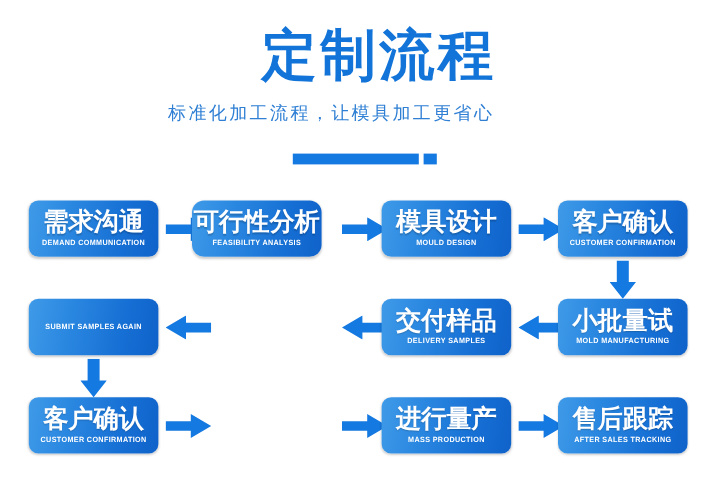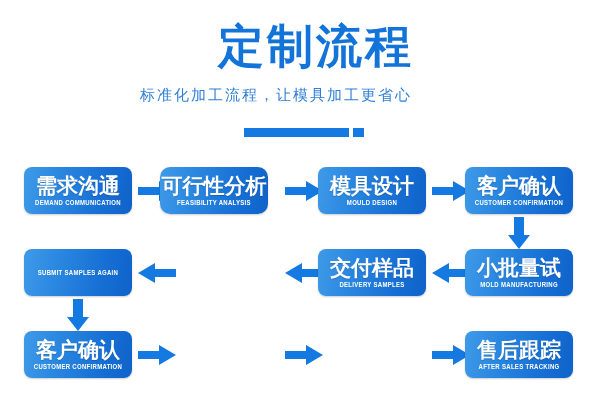--- a/index.html
+++ b/index.html
@@ -269,20 +269,24 @@
       </svg>
     </div>
 
 
     <div class="h-arrow ha-2">
       <svg width="38" height="20" viewBox="0 0 38 20">
         <polygon points="0,6 21,6 21,0 38,10 21,20 21,14 0,14" fill="#1479e0"></polygon>
       </svg>
     </div>
 
+    <div class="node col-3">
+      <span class="cn">进行量产</span>
+      <span class="en">MASS PRODUCTION</span>
+    </div>
 
     <div class="h-arrow ha-3">
       <svg width="38" height="20" viewBox="0 0 38 20">
         <polygon points="0,6 21,6 21,0 38,10 21,20 21,14 0,14" fill="#1479e0"></polygon>
       </svg>
     </div>
 
     <div class="node col-4">
       <span class="cn">售后跟踪</span>
       <span class="en">AFTER SALES TRACKING</span>

